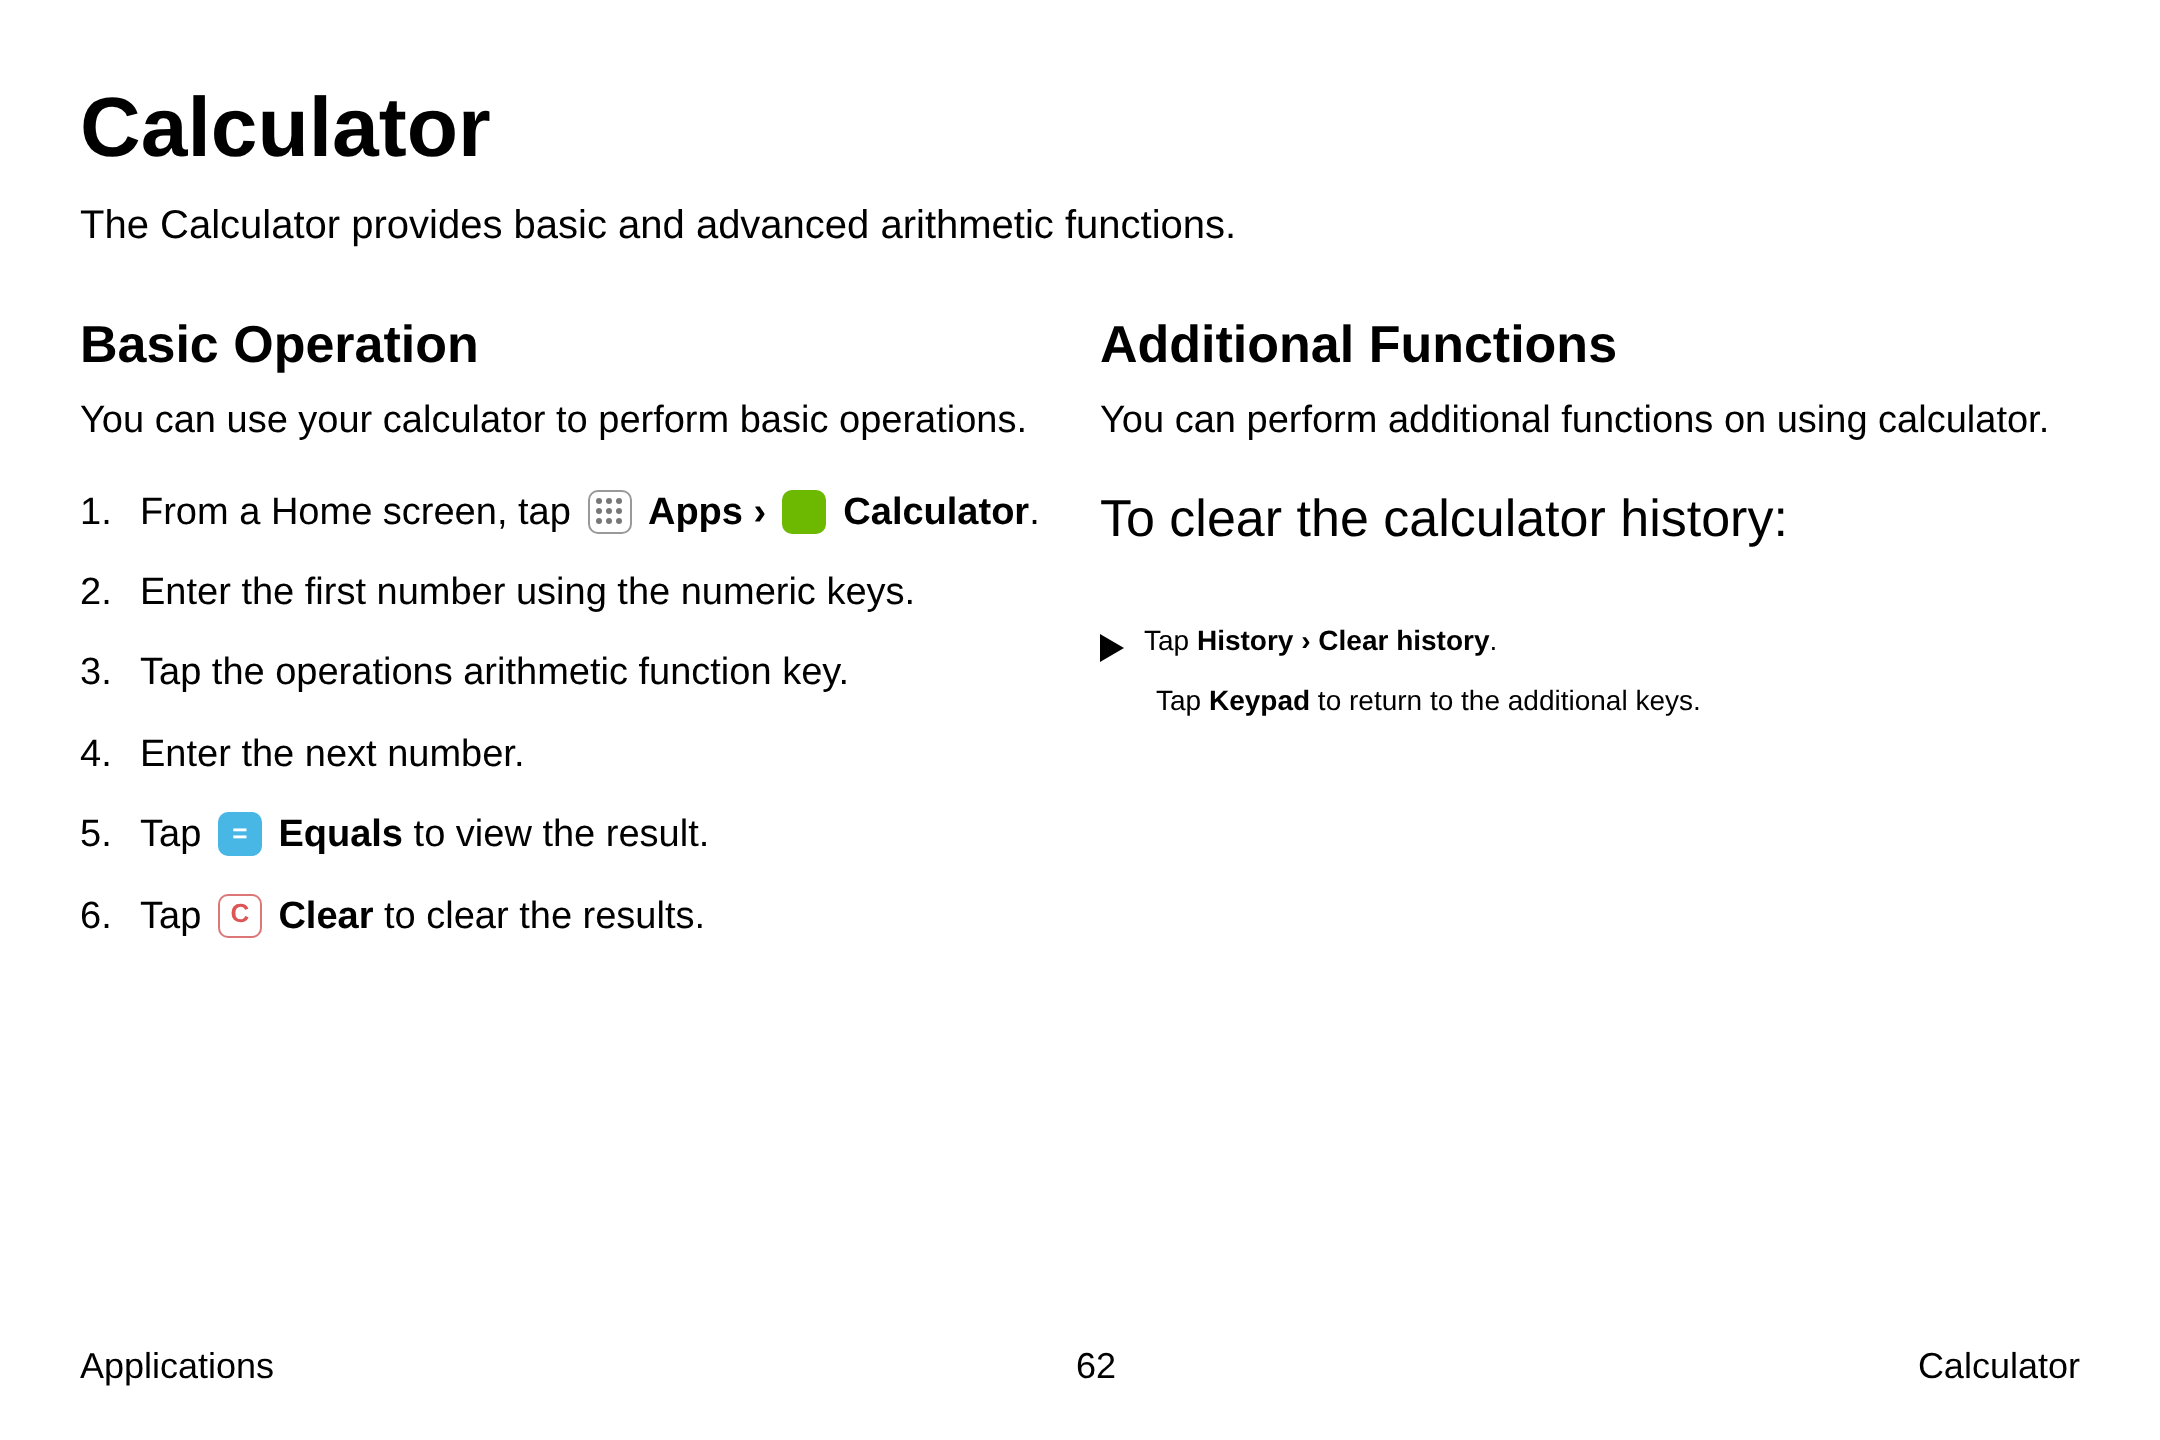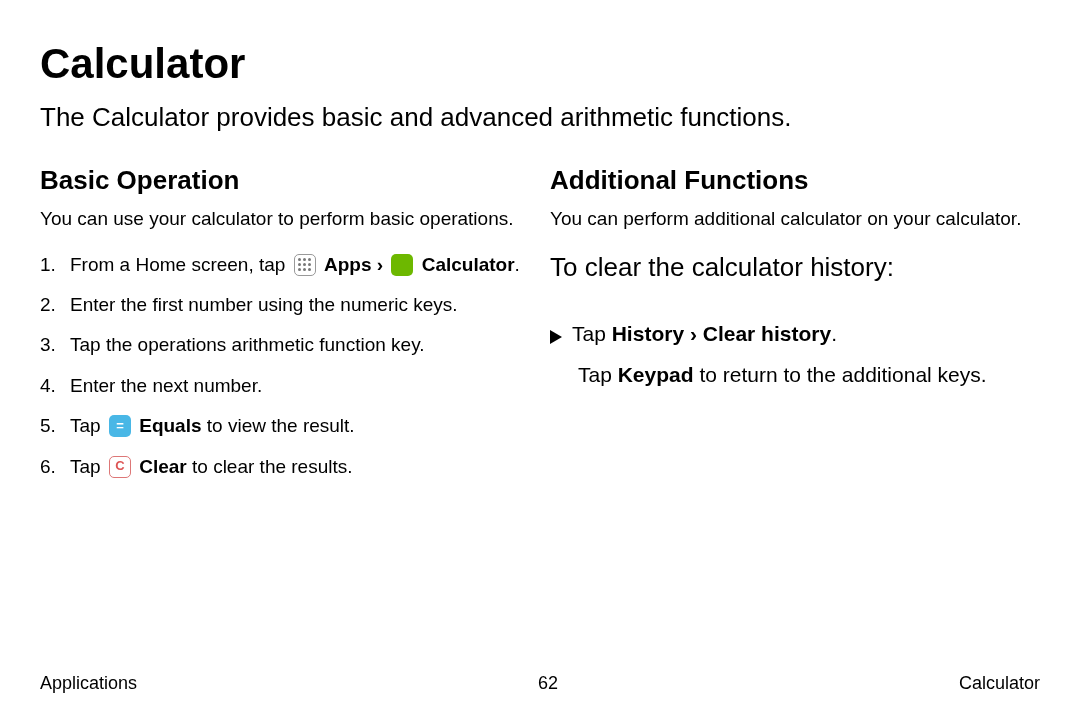--- a/index.html
+++ b/index.html
@@ -2,31 +2,31 @@
 <html><head>
 <meta charset="utf-8">
 <style>
 * { margin:0; padding:0; box-sizing:border-box; }
 body {
   width:1080px; height:720px; background:#fff; color:#000;
   font-family:Arial,Helvetica,sans-serif; position:relative;
   padding:40px 40px 60px 40px;
 }
 .title { font-size:42px; font-weight:700; margin-bottom:14px; }
-.intro { font-size:26px; margin-bottom:32px; }
+.intro { font-size:20px; margin-bottom:32px; }
 .cols { display:flex; gap:20px; }
 .col { flex:1; }
 .heading { font-size:26px; font-weight:700; margin-bottom:10px; }
 .lead { font-size:19px; line-height:1.35; margin-bottom:18px; }
 .sub { font-size:26px; line-height:1.35; margin-bottom:32px; }
 ol.steps { list-style:none; counter-reset:step; padding:0;margin-top:10px; }
 ol.steps > li { counter-increment:step; font-size:19px; line-height:1.6;
   padding-left:30px; position:relative; margin-bottom:10px; }
 ol.steps > li::before { content:counter(step) "."; position:absolute; left:0; }
-.bullet-row { display:flex; align-items:center; gap:10px; margin-bottom:8px; font-size:21px; line-height:1.6; }
+.bullet-row { display:flex; align-items:flex-end; gap:10px; margin-bottom:8px; font-size:14px; line-height:1.6; }
 .bullet-row.indent { padding-left:28px; }
 .tri { display:inline-block; width:0; height:0; border-left:12px solid #000;
   border-top:7px solid transparent; border-bottom:7px solid transparent; margin-top:7px; flex-shrink:0; }
 .bold { font-weight:700; }
 .chev { font-weight:700; }
 .icon { display:inline-flex; align-items:center; justify-content:center;
   width:22px; height:22px; border-radius:5px; vertical-align:middle;
   margin:0 3px 2px 3px; font-size:13px; font-weight:700; }
 .icon-apps { background:#fff; border:1px solid #999; position:relative; }
 .icon-apps-inner { display:grid; grid-template-columns:repeat(3,3px);
@@ -81,21 +81,21 @@
       <li>
         <span>Tap </span>
         <span class="icon icon-clear">C</span>
         <span class="bold">Clear</span><span> to clear the results.</span>
       </li>
     </ol>
   </div>
 
   <div class="col">
     <h2 class="heading">Additional Functions</h2>
-    <p class="lead">You can perform additional calculator on your calculator.</p>
+    <p class="lead">You can perform additional functions on using calculator.</p>
     <p class="sub">To clear the calculator history:</p>
     <div class="bullet-row">
       <span class="tri"></span>
       <span>
         <span>Tap </span><span class="bold">History</span>
         <span class="chev">›</span>
         <span class="bold">Clear history</span><span>.</span>
       </span>
     </div>
     <div class="bullet-row indent">

